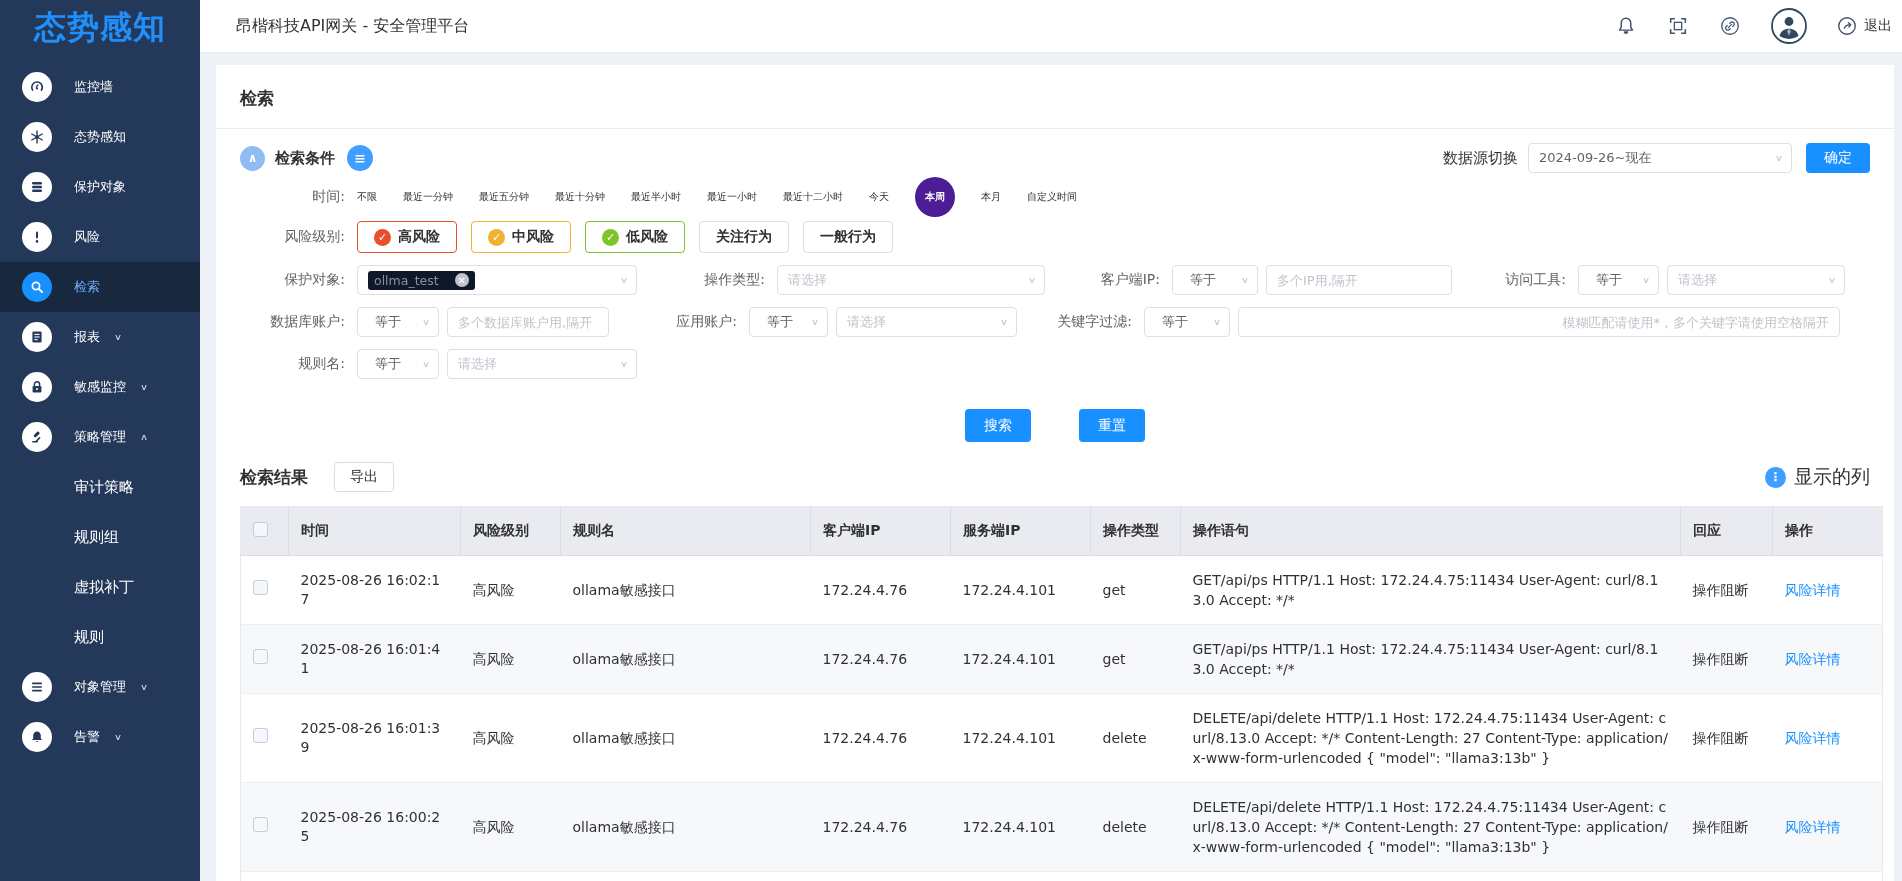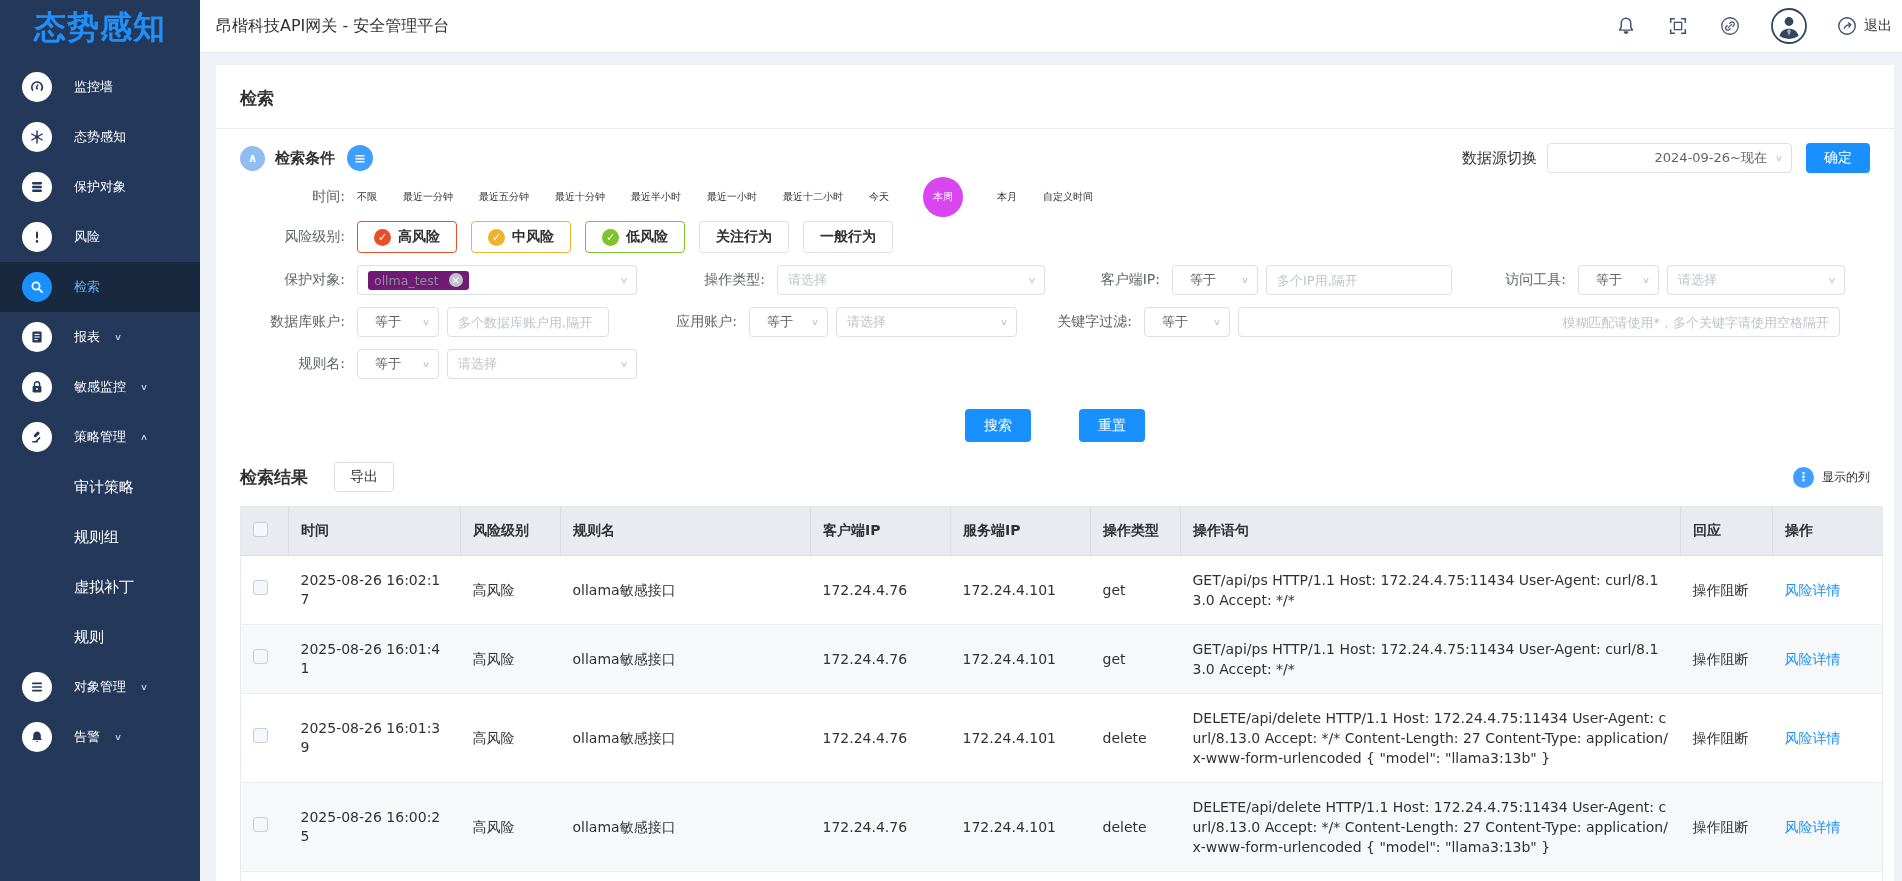--- a/index.html
+++ b/index.html
@@ -14,21 +14,21 @@
   .menu-item.active { background:#18283f; color:#6cb2ff; }
   .mi-icon { width:30px; height:30px; border-radius:50%; background:#ffffff; display:flex; align-items:center; justify-content:center; margin-right:22px; flex:0 0 30px; }
   .menu-item.active .mi-icon { background:#1890ff; }
   .mi-icon svg { width:16px; height:16px; }
   .mi-label { font-size:13px; }
   .mi-chev { margin-left:14px; font-size:11px; color:#cfd8e6; transform:scaleY(.8); }
   .submenu-item { height:50px; display:flex; align-items:center; padding-left:74px; color:#ffffff; font-size:15px; cursor:pointer; }
 
   
   .main { flex:1; display:flex; flex-direction:column; min-width:0; }
-  .topbar { height:53px; background:#ffffff; display:flex; align-items:center; padding:0 10px 0 16px; border-bottom:1px solid #e8eaef; }
+  .topbar { height:53px; background:#ffffff; display:flex; align-items:center; padding:0 10px 0 36px; border-bottom:1px solid #e8eaef; }
   .topbar-title { font-size:16px; color:#303133; }
   .topbar-right { margin-left:auto; display:flex; align-items:center; gap:28px; }
   .tb-icon { width:24px; height:24px; display:flex; align-items:center; justify-content:center; cursor:pointer; }
   .tb-icon svg { width:22px; height:22px; }
   .avatar { width:38px; height:38px; cursor:pointer; }
   .avatar svg { width:38px; height:38px; }
   .logout { display:flex; align-items:center; gap:6px; cursor:pointer; white-space:nowrap; }
   .logout svg { width:22px; height:22px; }
   .logout-label { font-size:14px; color:#303133; }
 
@@ -41,58 +41,58 @@
   .filter-section { padding:14px 24px 0 24px; }
   .filter-head { display:flex; align-items:center; }
   .collapse-ico { width:25px; height:25px; border-radius:50%; background:#8fbcf3; color:#fff; display:flex; align-items:center; justify-content:center; font-size:12px; font-weight:bold; cursor:pointer; }
   .filter-title { font-size:15px; font-weight:bold; margin:0 12px 0 10px; }
   .menu-circle { width:26px; height:26px; border-radius:50%; background:#409eff; color:#fff; display:flex; align-items:center; justify-content:center; font-size:14px; font-weight:bold; cursor:pointer; }
   .datasource { margin-left:auto; display:flex; align-items:center; }
   .ds-label { font-size:15px; color:#303133; margin-right:10px; }
   .select { position:relative; height:30px; border:1px solid #dcdfe6; border-radius:4px; background:#fff; display:flex; align-items:center; padding:0 24px 0 10px; color:#606266; font-size:13px; cursor:pointer; }
   .select .chev { position:absolute; right:8px; color:#c0c4cc; font-size:11px; transform:scaleY(.8); }
   .select.placeholder { color:#bfc4cc; }
-  .ds-select { width:245px;justify-content:flex-end; }
+  .ds-select { width:264px; }
   .btn-primary { height:30px; min-width:64px; background:#1890ff; color:#fff; border:none; border-radius:4px; font-size:14px; cursor:pointer; font-family:inherit; }
   .ds-confirm { margin-left:14px; }
 
   .form-row { display:flex; align-items:center; margin-top:12px; }
   .flabel { text-align:right; padding-right:12px; color:#5f6368; font-size:14px; white-space:nowrap; }
   .sl1 { width:117px; flex:0 0 117px; }
   .sl2 { width:140px; flex:0 0 140px; }
   .sl3 { width:127px; flex:0 0 127px; }
   .sl4 { width:126px; flex:0 0 126px; }
 
   .time-opts { display:flex; align-items:center; gap:26px; }
   .time-opt { font-size:10px; color:#303133; cursor:pointer; white-space:nowrap; }
-  .time-opt.sel { background:#d946ef; color:#fff; width:40px; height:40px; border-radius:50%; display:flex; align-items:center; justify-content:center; margin:-8px 8px; }
+  .time-opt.sel { background:#4c1d95; color:#fff; width:40px; height:40px; border-radius:50%; display:flex; align-items:center; justify-content:center; margin:-8px 0;font-weight:bold; }
 
   .risk-opts { display:flex; align-items:center; gap:14px; }
   .risk-btn { height:32px; padding:0 16px; border:1px solid #dcdfe6; border-radius:4px; background:#fff; display:flex; align-items:center; gap:7px; font-size:14px; font-weight:bold; color:#303133; cursor:pointer; font-family:inherit; }
   .risk-check { width:17px; height:17px; border-radius:50%; background:#999; color:#fff; font-size:11px; display:flex; align-items:center; justify-content:center; }
 
   .tag-select { width:280px; }
-  .tag { background:#701a75; border-radius:3px; padding:2px 6px; color:#8a8f99; font-size:12.5px; display:flex; align-items:center; gap:10px; }
+  .tag { background:#0f172a; border-radius:3px; padding:2px 6px; color:#8a8f99; font-size:12.5px; display:flex; align-items:center; gap:16px; }
   .tag-close { width:14px; height:14px; border-radius:50%; background:#c0c4cc; color:#fff; font-size:10px; display:flex; align-items:center; justify-content:center; cursor:pointer; }
   .input { height:30px; border:1px solid #dcdfe6; border-radius:4px; padding:0 10px; font-size:13px; color:#606266; font-family:inherit; }
   .input::placeholder { color:#bfc4cc; }
   .gap8 { margin-right:8px;padding-left:17px; }
   .grow { flex:1; margin-right:30px;text-align:right; }
 
   .btn-row { display:flex; justify-content:center; gap:48px; margin:30px 0 20px 0; }
   .btn-lg { height:33px; min-width:66px; font-size:14px; }
 
   
   .results { padding:0 24px; }
   .results-head { display:flex; align-items:center; margin:4px 0 14px 0; }
   .results-title { font-size:17px; font-weight:bold; }
   .btn-outline { height:30px; padding:0 15px; background:#fff; border:1px solid #d9dce3; border-radius:4px; font-size:14px; color:#303133; margin-left:26px; cursor:pointer; font-family:inherit; }
   .cols-toggle { margin-left:auto; display:flex; align-items:center; gap:8px; cursor:pointer; }
   .dots-circle { width:21px; height:21px; border-radius:50%; background:#409eff; color:#fff; font-size:12px; font-weight:bold; display:flex; align-items:center; justify-content:center; }
-  .cols-label { font-size:12px; }
+  .cols-label { font-size:19px; }
 
   table { width:100%; border-collapse:collapse; table-layout:fixed; border:1px solid #e6e9f0; }
   thead th { background:#e9ebf0; font-weight:bold; font-size:14px; color:#303133; text-align:left; padding:15px 12px; border-right:1px solid #d9dde4; border-bottom:1px solid #d9dde4; white-space:nowrap; overflow:hidden; }
   thead th:last-child { border-right:none; }
   tbody td { padding:14px 12px; font-size:14px; color:#303133; border-bottom:1px solid #ebeef5; vertical-align:middle; word-break:break-all; line-height:19px; }
   tbody tr:nth-child(even) { background:#f7f8fa; }
   .c-stmt { line-height:20px; }
   .checkbox { width:15px; height:15px; border:1px solid #c6ccd8; border-radius:3px; background:#f4f7fb; display:inline-block; cursor:pointer; }
   .link { color:#1890ff; cursor:pointer; text-decoration:none; white-space:nowrap; }
 </style>

